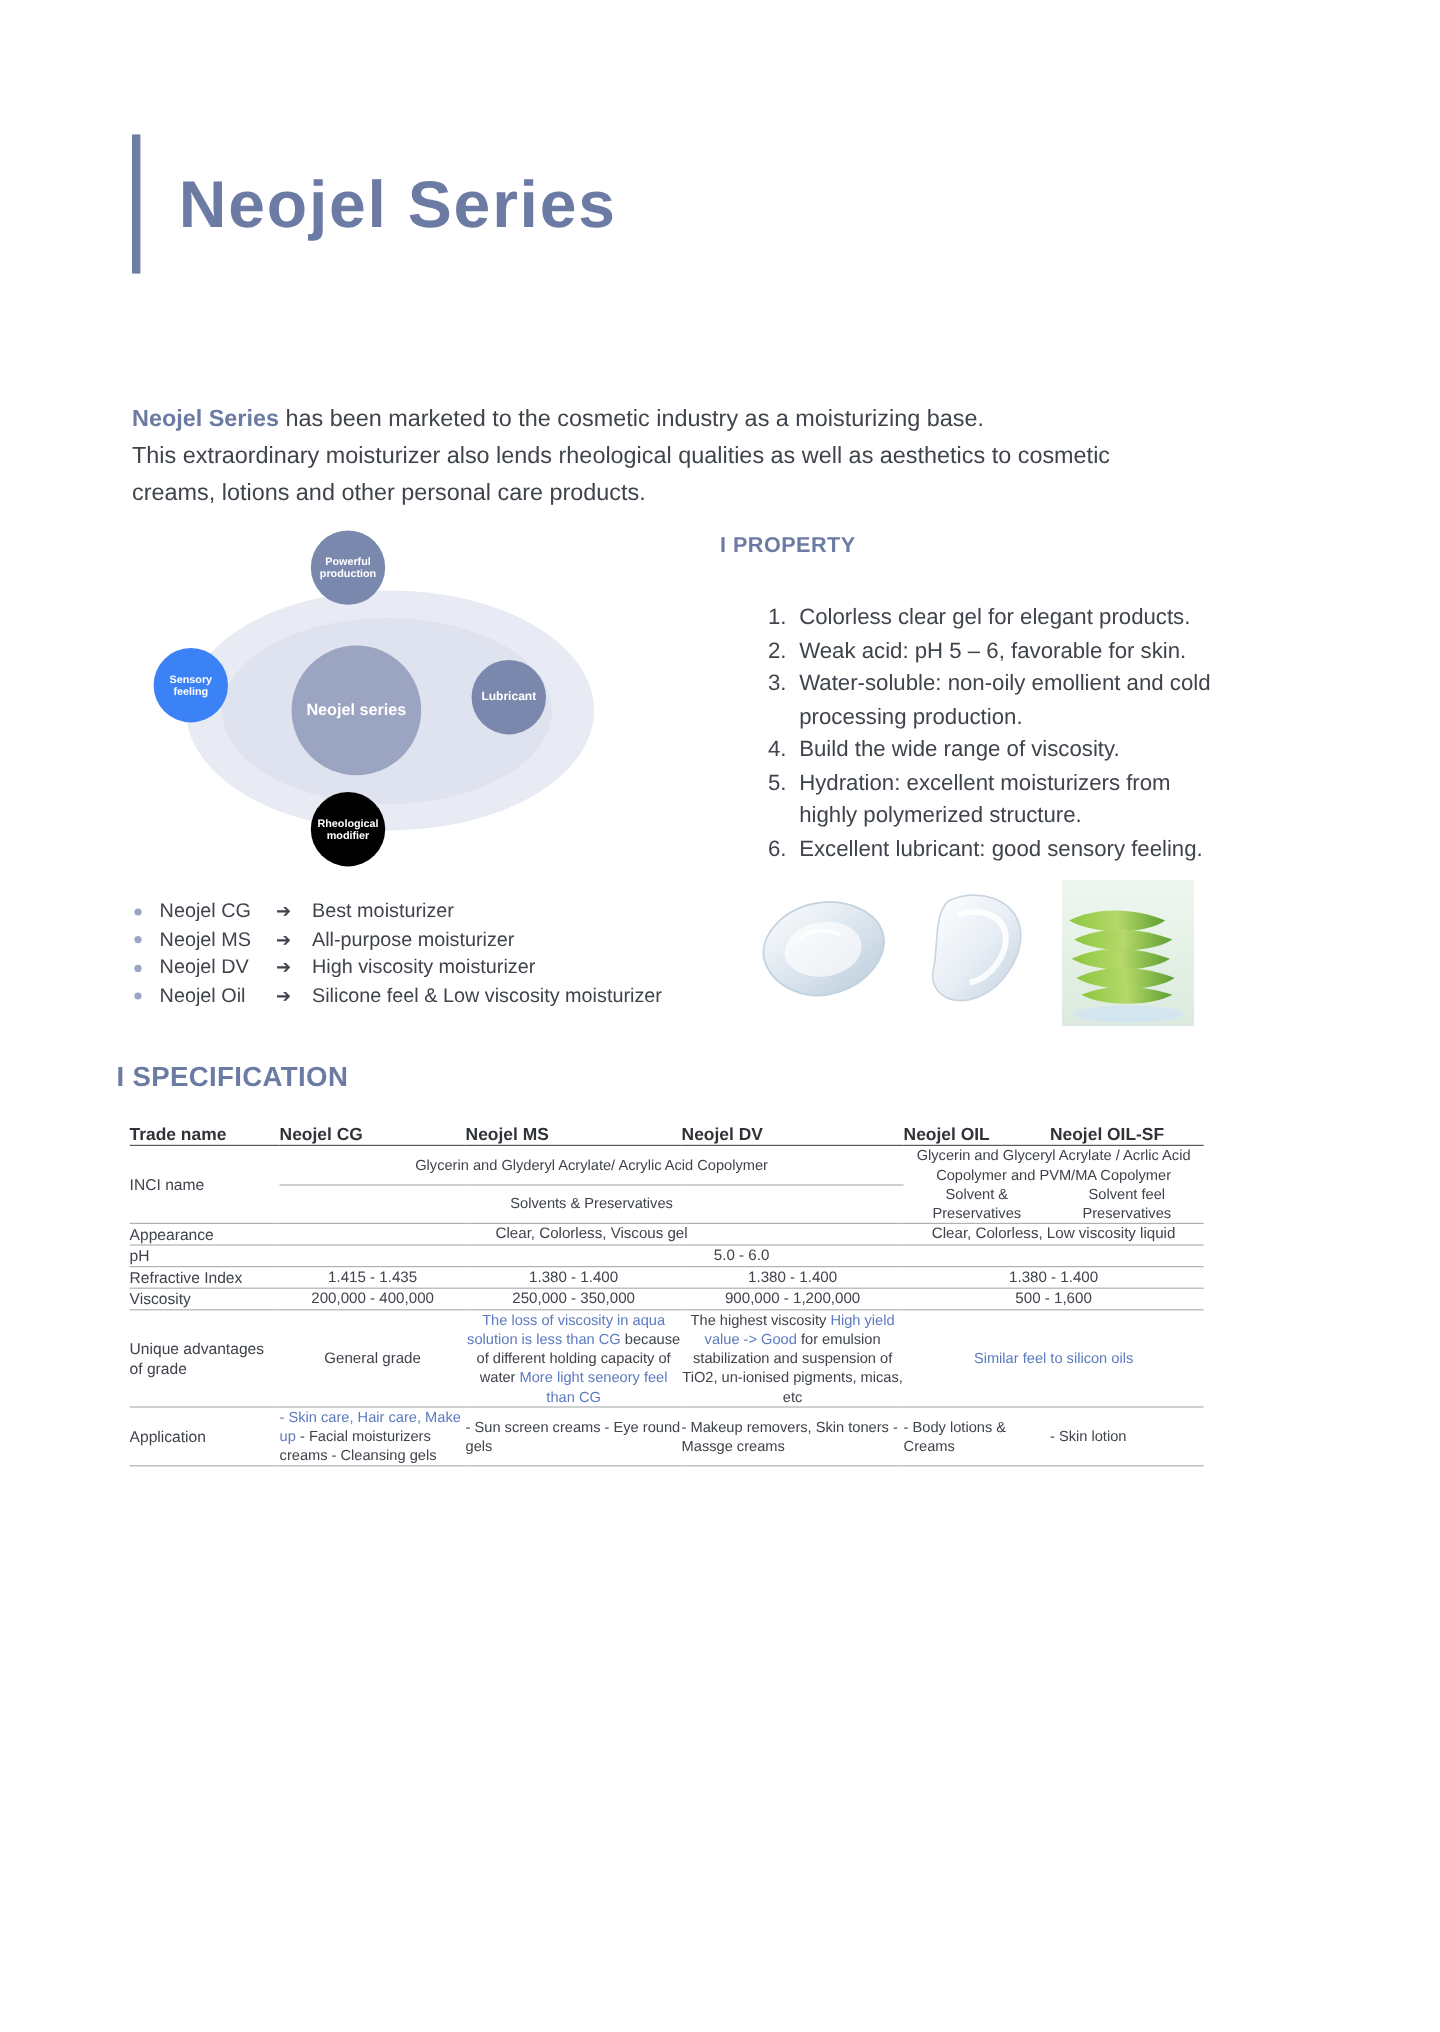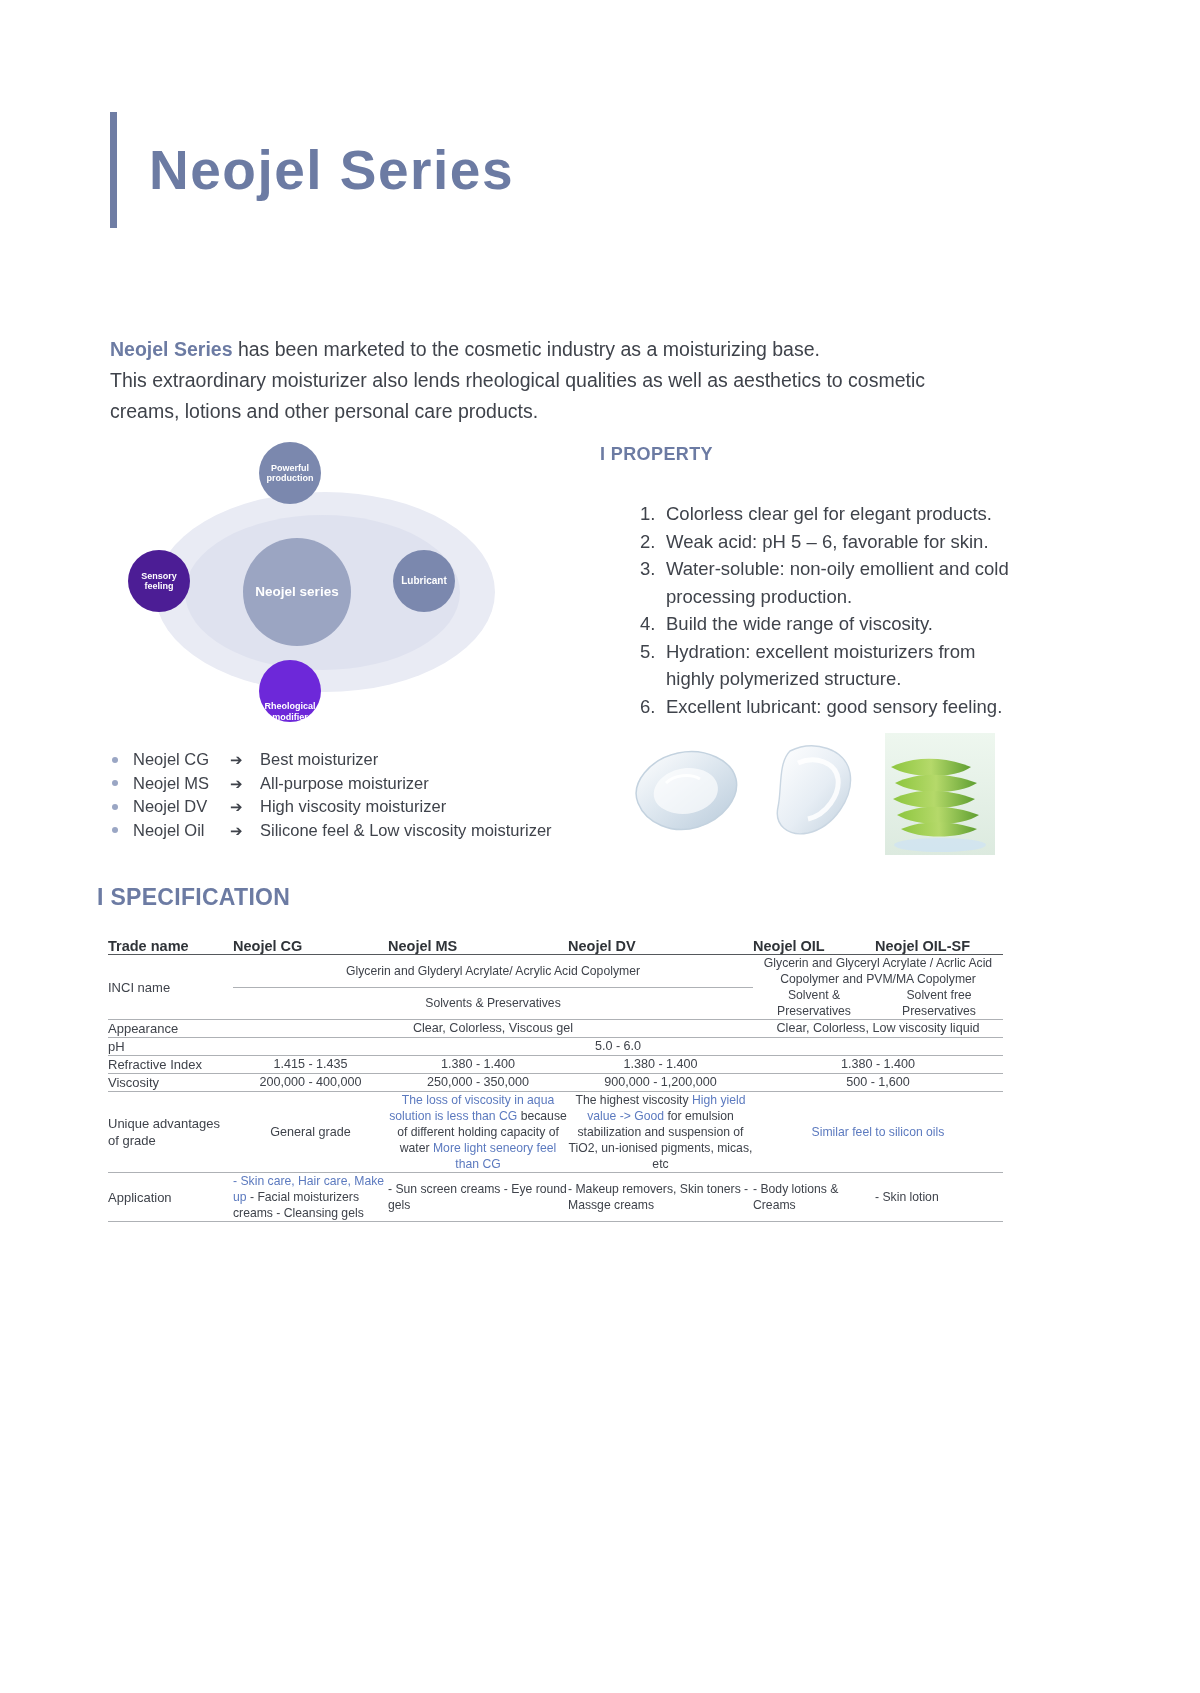--- a/index.html
+++ b/index.html
@@ -41,22 +41,22 @@
   .bubble {
     position:absolute; border-radius:50%; display:flex; align-items:center;
     justify-content:center; text-align:center; color:#ffffff;
     line-height:1.15;
   }
   .bubble-center {
     left:133px; top:86px; width:108px; height:108px;
     background:#9ba5c2; font-size:13.5px; font-weight:bold;
   }
   .bubble-top  { left:149px; top:-10px; width:62px; height:62px; background:#7b88ae; font-size:9px; font-weight:bold; }
-  .bubble-bot  { left:149px; top:208px; width:62px; height:62px; background:#6d28d9; font-size:9px; font-weight:bold;align-items:flex-end; }
-  .bubble-left { left:18px;  top:98px;  width:62px; height:62px; background:#4c1d95; font-size:9px; font-weight:bold; }
+  .bubble-bot  { left:149px; top:208px; width:62px; height:62px; background:#000000; font-size:9px; font-weight:bold; }
+  .bubble-left { left:18px;  top:88px;  width:62px; height:62px; background:#3b82f6; font-size:9px; font-weight:bold; }
   .bubble-right{ left:283px; top:98px;  width:62px; height:62px; background:#7b88ae; font-size:10px; font-weight:bold; }
 
   
   .property-heading {
     position:absolute; left:600px; top:444px;
     font-size:18px; font-weight:bold; color:#6c7ba3; letter-spacing:0.4px;
   }
   .property-list { position:absolute; left:640px; top:500px; width:380px; }
   .prop-item { display:flex; font-size:18.5px; line-height:27.5px; color:#3f434b; margin-bottom:0px; }
   .prop-num { width:26px; flex:0 0 26px; }
@@ -277,21 +277,21 @@
 
   <tr>
     <td class="lbl" rowspan="2">INCI name</td>
     <td class="val val-sm inner-line" colspan="3">Glycerin and Glyderyl Acrylate/ Acrylic Acid Copolymer</td>
     <td class="val val-sm" colspan="2">Glycerin and Glyceryl Acrylate / Acrlic Acid Copolymer and PVM/MA Copolymer</td>
   </tr>
 
   <tr class="row-line">
     <td class="val val-sm" colspan="3">Solvents &amp; Preservatives</td>
     <td class="val val-sm">Solvent &amp; Preservatives</td>
-    <td class="val val-sm">Solvent free Preservatives</td>
+    <td class="val val-sm">Solvent feel Preservatives</td>
   </tr>
 
   <tr class="row-line">
     <td class="lbl">Appearance</td>
     <td class="val" colspan="3">Clear, Colorless, Viscous gel</td>
     <td class="val" colspan="2">Clear, Colorless, Low viscosity liquid</td>
   </tr>
 
   <tr class="row-line">
     <td class="lbl">pH</td>

